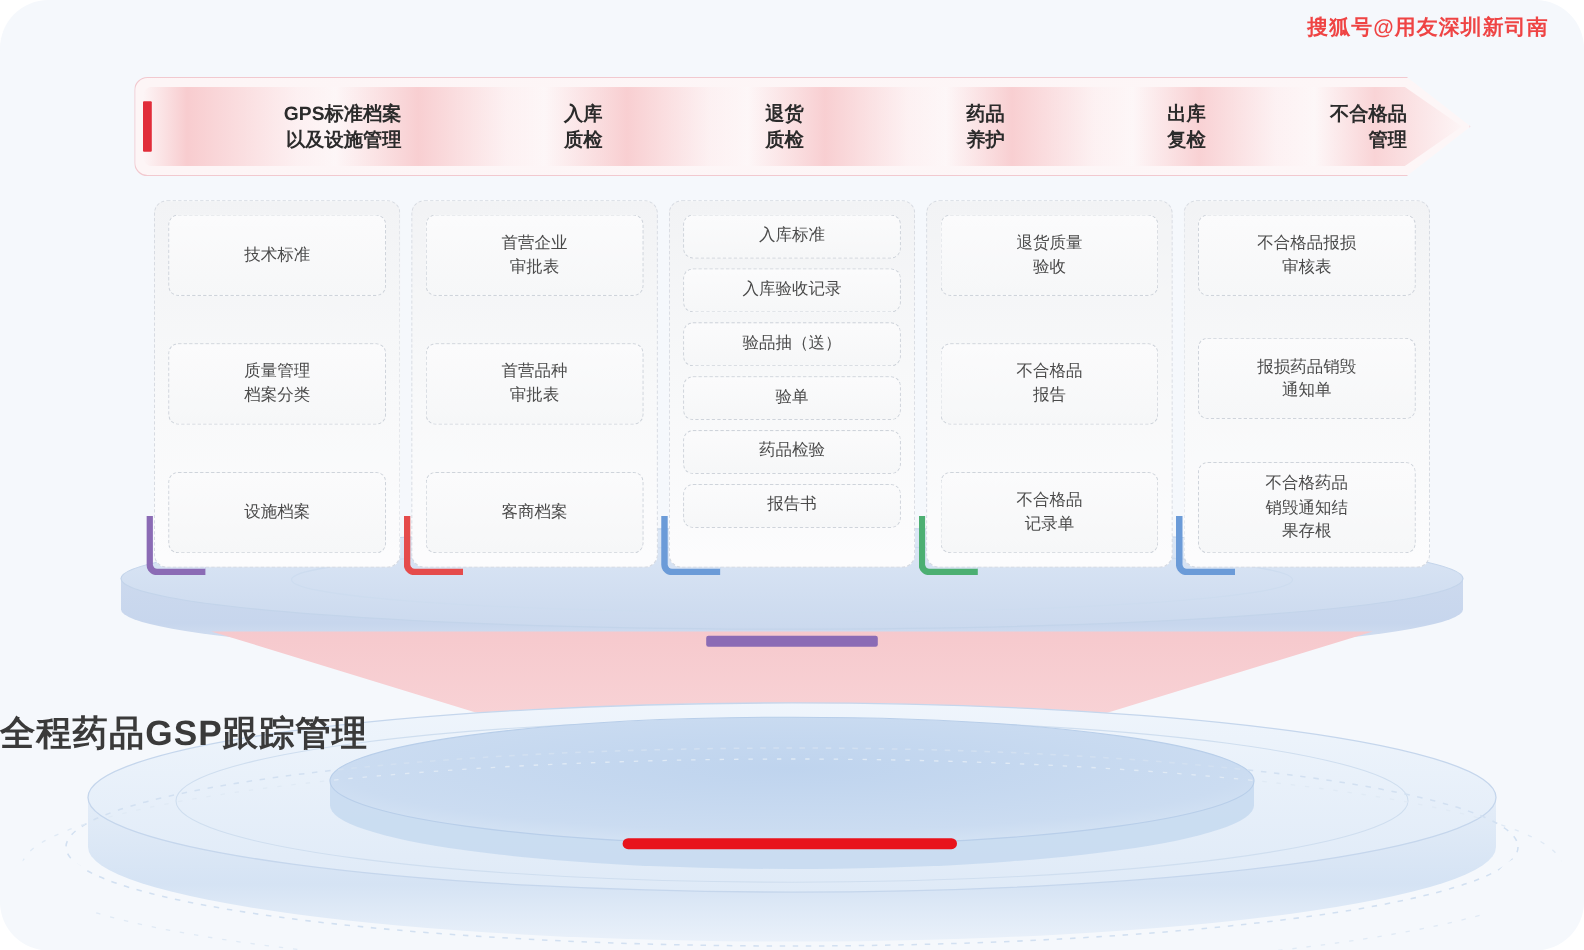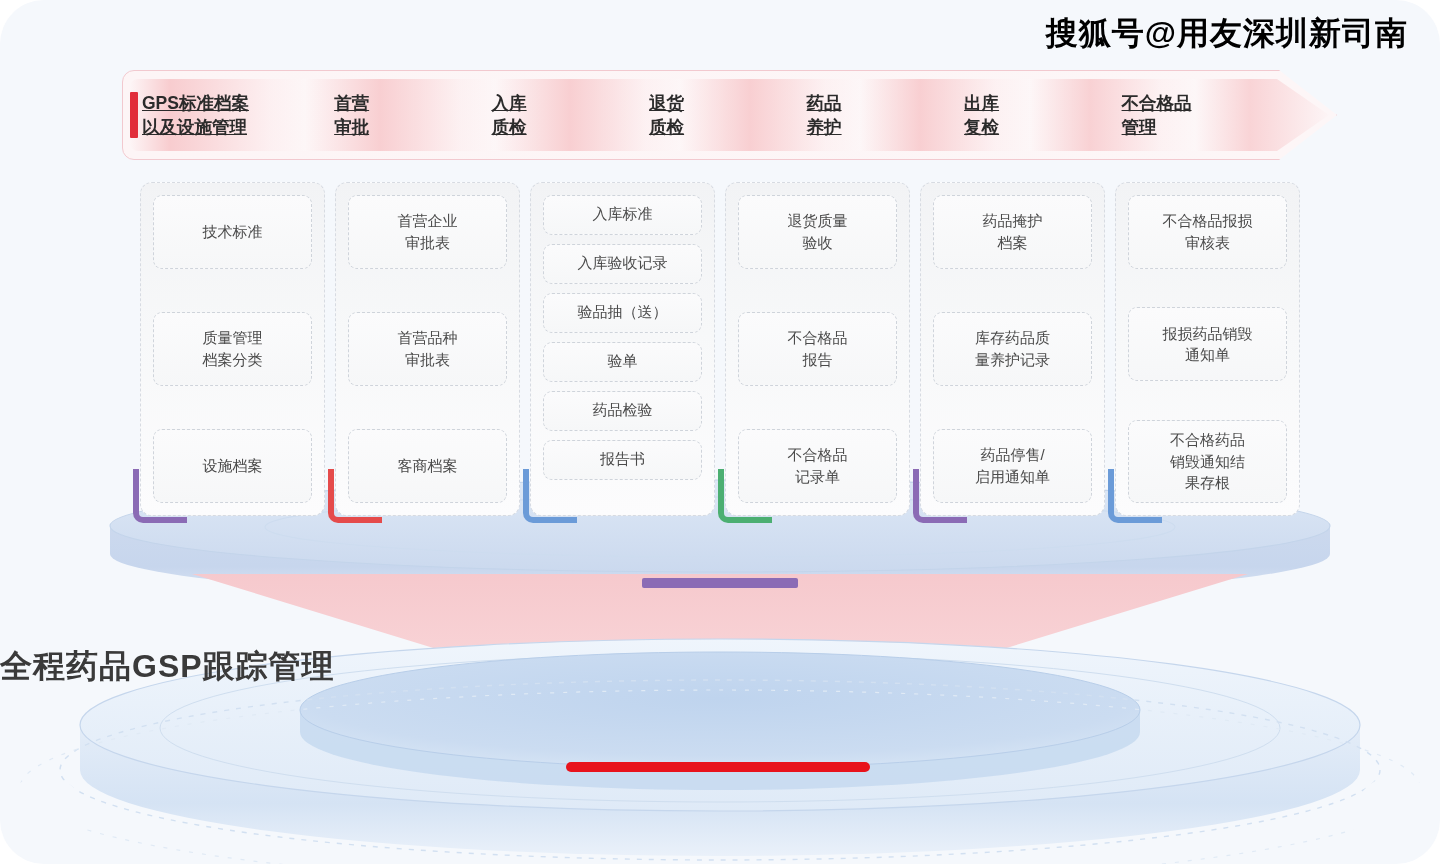--- a/index.html
+++ b/index.html
@@ -20,21 +20,21 @@
   .corner{position:absolute;width:44px;height:44px;background:#ffffff;pointer-events:none;z-index:60;}
   .corner i{position:absolute;width:88px;height:88px;background:#f5f8fc;border-radius:50%;}
   .corner.tl{left:0;top:0}      .corner.tl i{left:0;top:0}
   .corner.tr{right:0;top:0}     .corner.tr i{right:0;top:0}
   .corner.bl{left:0;bottom:0}   .corner.bl i{left:0;bottom:0}
   .corner.br{right:0;bottom:0}  .corner.br i{right:0;bottom:0}
 
   
   #watermark{
     position:absolute;right:32px;top:12px;z-index:70;
-    font-size:32px;font-weight:700;color:#000000;
+    font-size:19px;font-weight:700;color:#ef4444;
     letter-spacing:1px;white-space:nowrap;
     font-family:"Liberation Sans","DejaVu Sans",sans-serif;
   }
 
   
   #banner{
     position:absolute;left:122px;top:70px;width:1215px;height:90px;z-index:30;
   }
   #banner .shape{
     position:absolute;inset:0;
@@ -73,24 +73,23 @@
   }
   #banner .redbar{
     position:absolute;left:8px;top:22px;width:8px;height:46px;
     background:#e12d3a;z-index:4;border-radius:1px;
   }
   #banner .labels{
     position:absolute;inset:0;display:flex;align-items:center;z-index:5;
     padding-left:20px;padding-right:58px;box-sizing:border-box;
   }
   #banner .lab{
-    flex:1 1 0;text-align:left;
+    flex:1 1 0;text-align:right;
     font-size:17.5px;font-weight:700;color:#2b2b2b;line-height:1.38;
     white-space:pre-line;
-    text-decoration:underline;
   }
   #banner .lab.first{flex:1.22 1 0}
 
   
   #cols{
     position:absolute;left:140px;top:182px;width:1160px;height:334px;
     display:flex;gap:10px;z-index:25;
   }
   .col{
     position:relative;flex:1 1 0;
@@ -193,22 +192,20 @@
     </svg>
   </div>
 
   <div id="banner">
     <div class="shape"></div>
     <div class="inner"></div>
     <div class="redbar"></div>
     <div class="labels">
       <div class="lab first">GPS标准档案
 以及设施管理</div>
-      <div class="lab">首营
-审批</div>
       <div class="lab">入库
 质检</div>
       <div class="lab">退货
 质检</div>
       <div class="lab">药品
 养护</div>
       <div class="lab">出库
 复检</div>
       <div class="lab">不合格品
 管理</div>
@@ -243,29 +240,20 @@
       <div class="col spread">
         <div class="card">退货质量
 验收</div>
         <div class="card">不合格品
 报告</div>
         <div class="card">不合格品
 记录单</div>
         <div class="accent" style="color: rgb(76, 175, 114);"></div>
       </div>
       <div class="col spread">
-        <div class="card">药品掩护
-档案</div>
-        <div class="card">库存药品质
-量养护记录</div>
-        <div class="card">药品停售/
-启用通知单</div>
-        <div class="accent" style="color: rgb(139, 107, 181);"></div>
-      </div>
-      <div class="col spread">
         <div class="card">不合格品报损
 审核表</div>
         <div class="card">报损药品销毁
 通知单</div>
         <div class="card">不合格药品
 销毁通知结
 果存根</div>
         <div class="accent" style="color: rgb(107, 155, 216);"></div>
       </div>
     </div>

